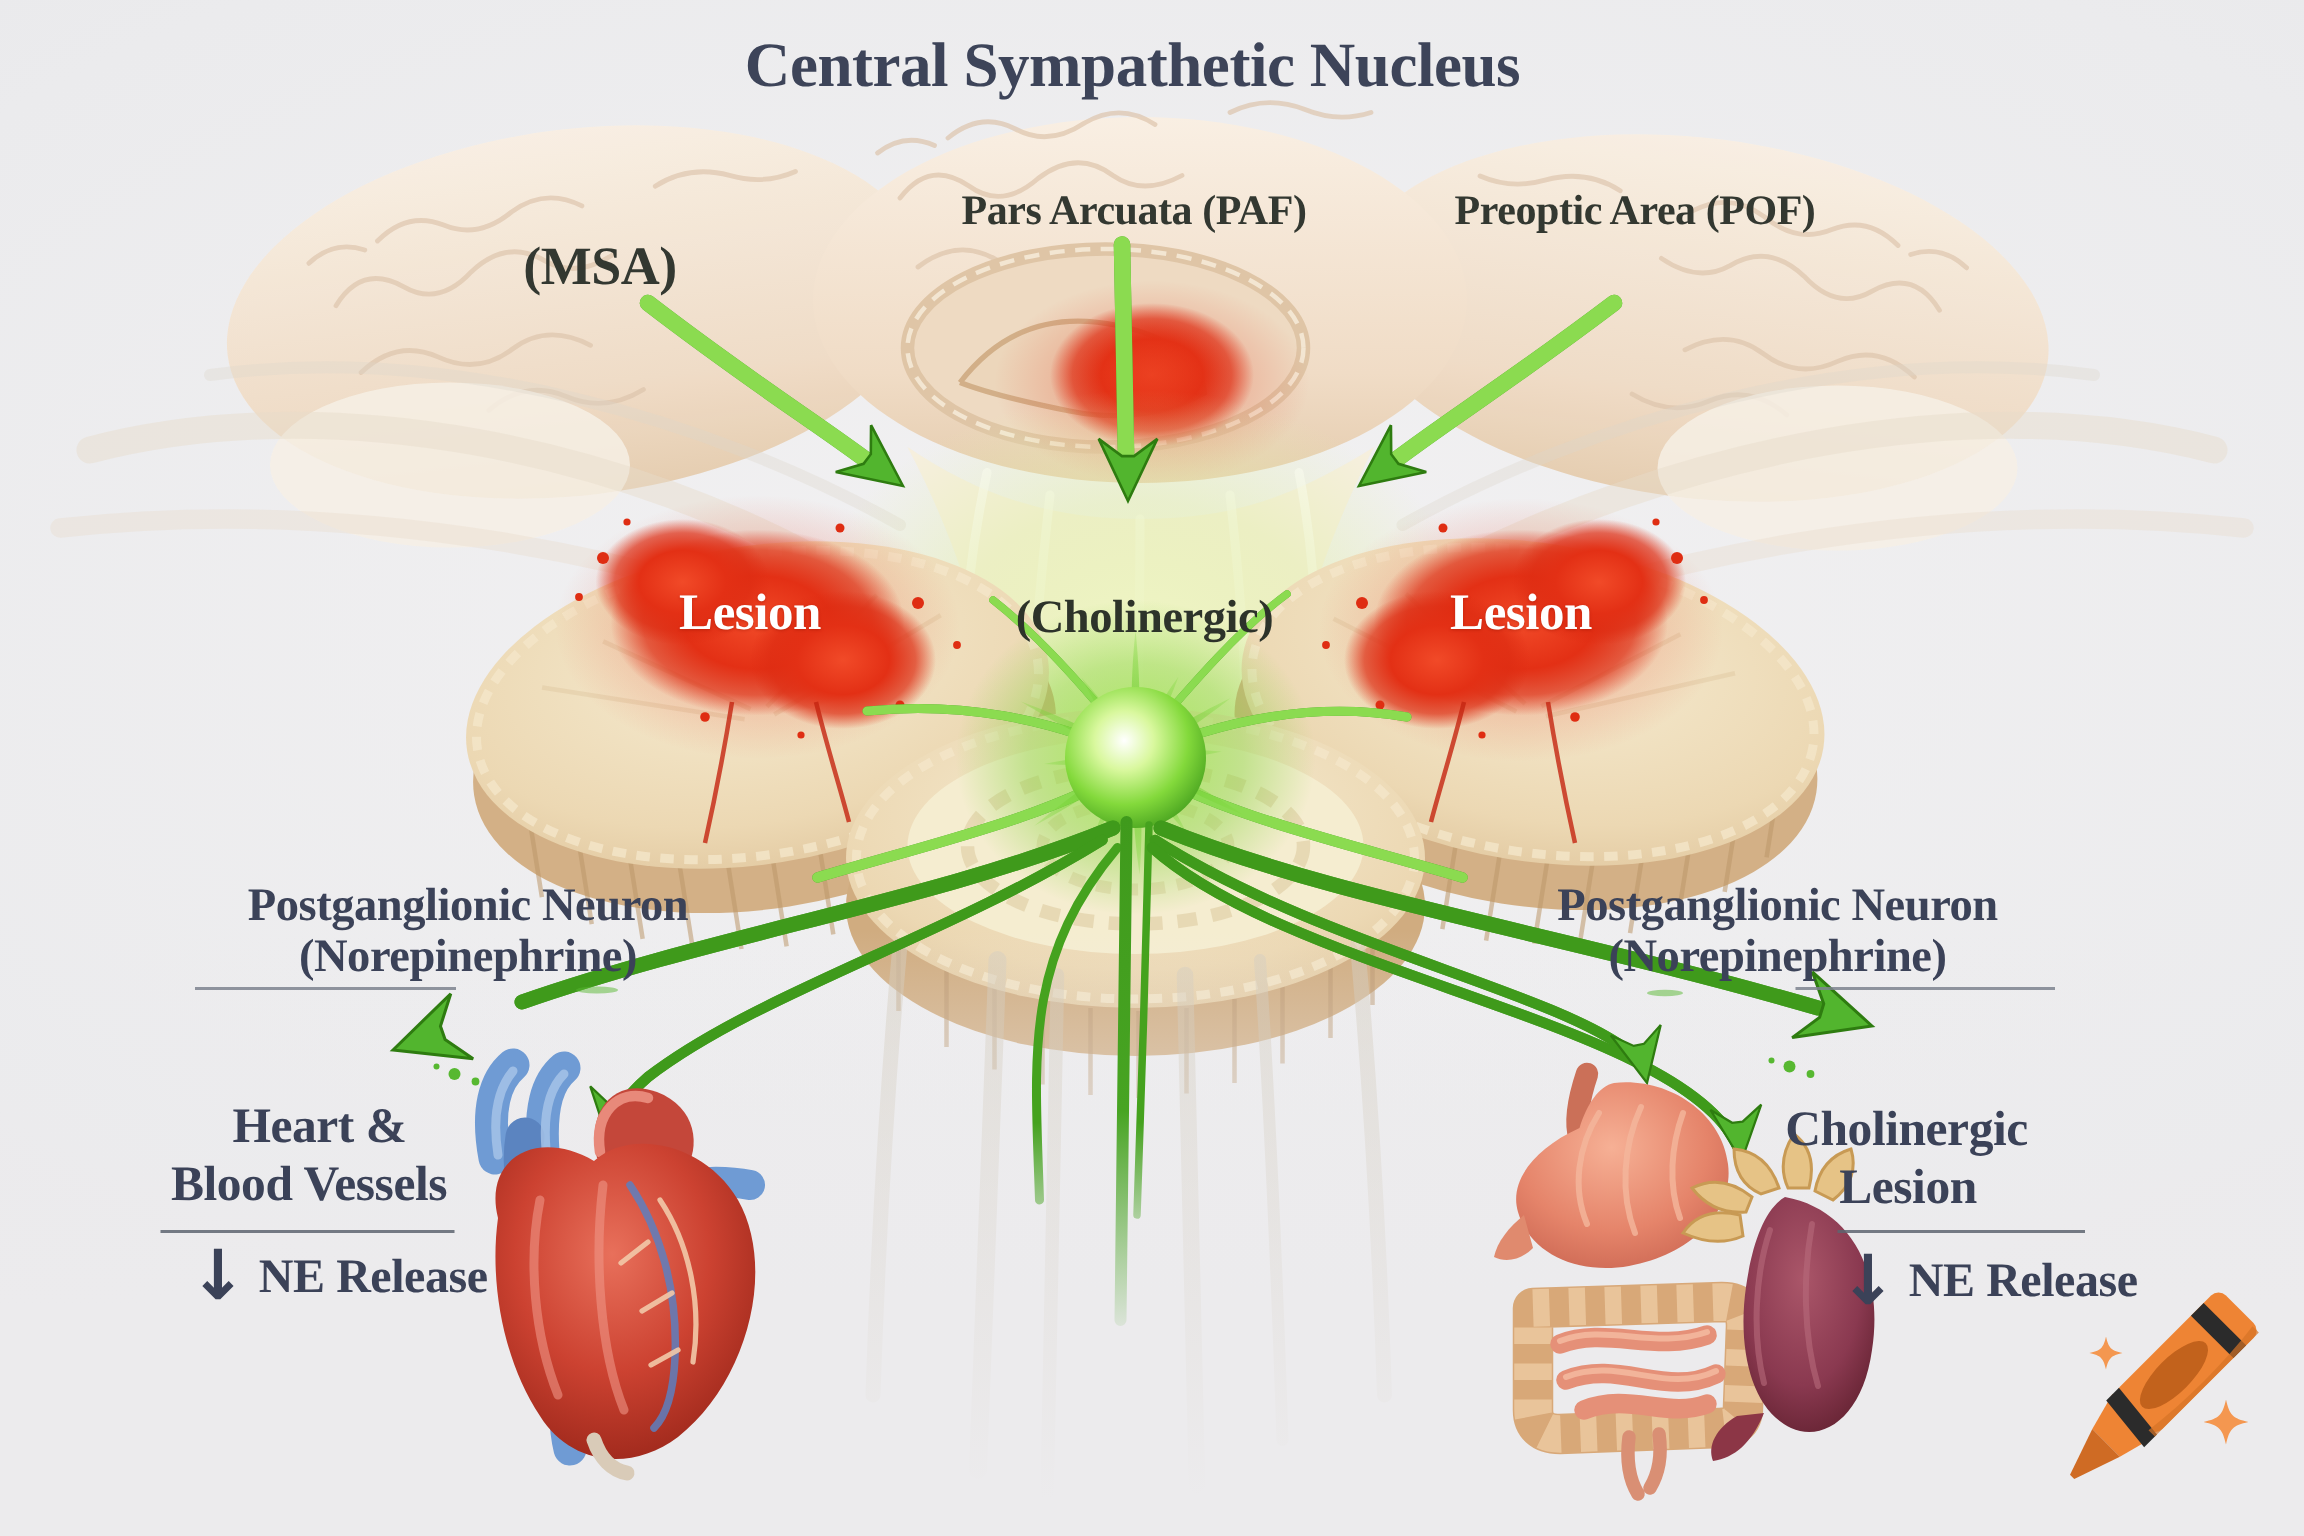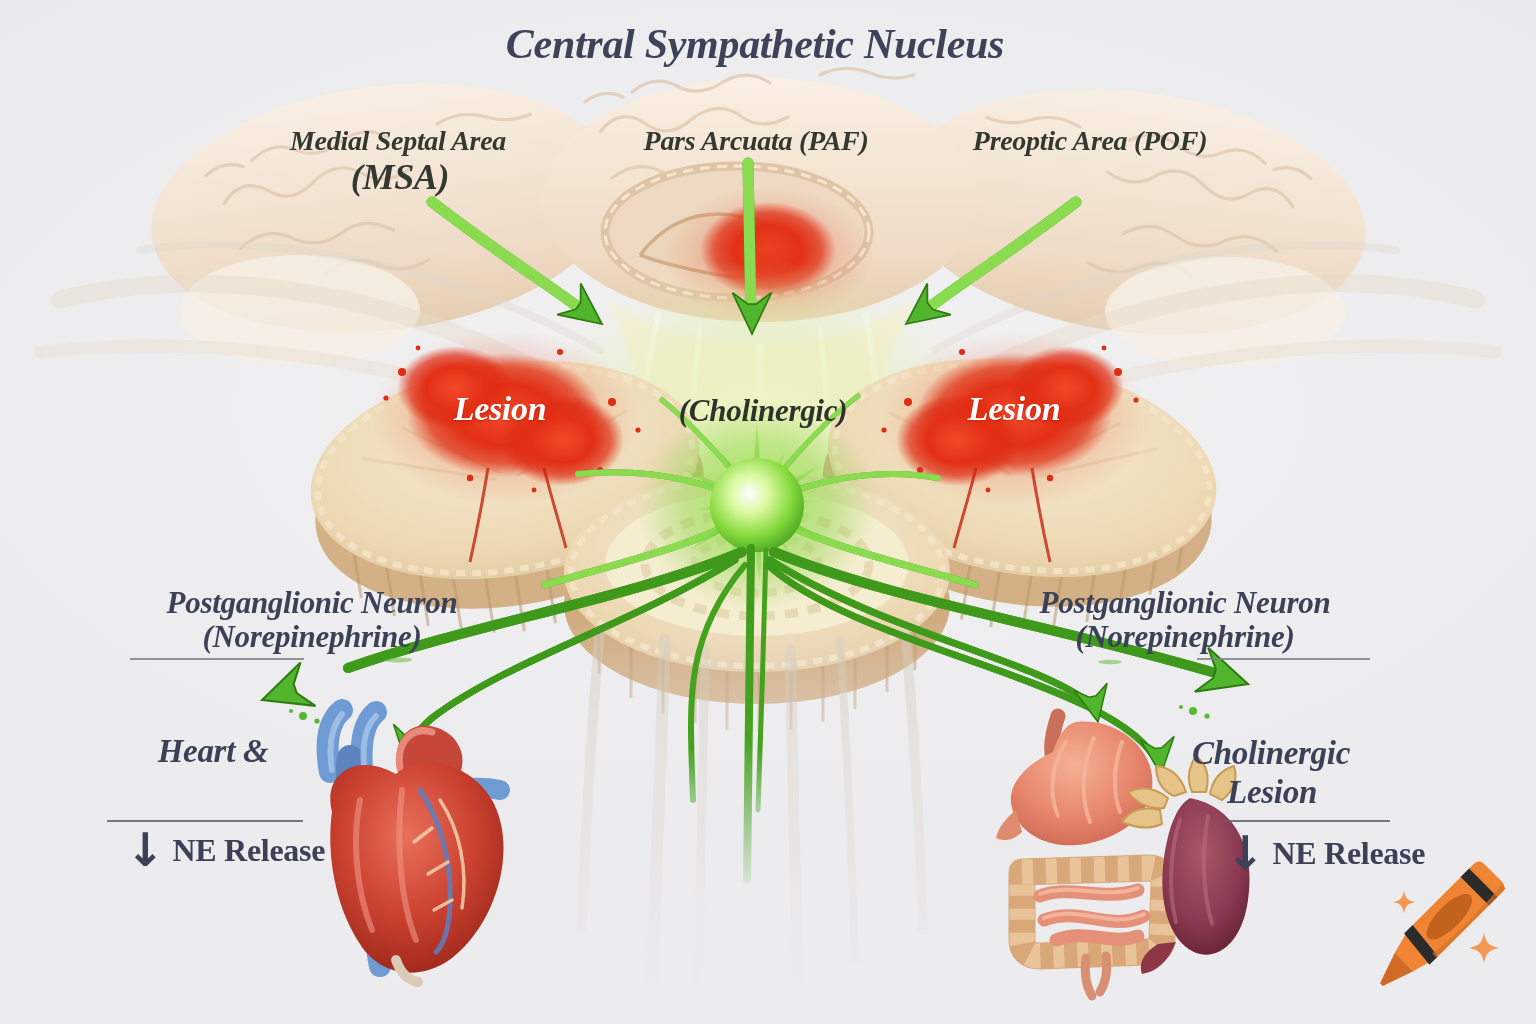--- a/index.html
+++ b/index.html
@@ -4,21 +4,21 @@
 <style>
   html,body{margin:0;padding:0;background:#dfdfe1;}
   #stage{
     position:relative;width:1536px;height:1024px;overflow:hidden;
     background:radial-gradient(ellipse 120% 90% at 50% 40%, #f2f1f2 0%, #ebebed 55%, #e4e4e7 100%);
     font-family:"Liberation Serif","DejaVu Serif",serif;
   }
   #scene{position:absolute;left:0;top:0;}
   .lbl{
     position:absolute;font-weight:700;color:#3b4258;transform:translateX(-50%);
-    white-space:nowrap;line-height:1.08;letter-spacing:-0.3px;z-index:5;font-style:italic;
+    white-space:nowrap;line-height:1.08;letter-spacing:-0.3px;z-index:5;
   }
   .dark{color:#333831}
   .darker{color:#2d332a}
   .white{color:#ffffff;text-shadow:0 1px 2px rgba(150,20,5,.45)}
   .uline{position:absolute;height:2px;background:#7d838e;z-index:5;opacity:.85}
   .ne{position:absolute;display:flex;align-items:center;gap:8px;z-index:5;color:#3b4258;font-weight:700}
   .ne .arr{font-family:"DejaVu Sans",sans-serif;font-size:46px;line-height:.8;font-weight:700}
   .ne .txt{font-size:32px;letter-spacing:-0.3px}
   .hl{fill:none;stroke:#93e257;stroke-opacity:.9;stroke-linecap:round}
 </style>
@@ -369,39 +369,39 @@
   <rect x="52" y="-20" width="12" height="40" fill="#2b2b2b"></rect>
   <ellipse cx="16" cy="0" rx="30" ry="11.5" fill="#c2621c"></ellipse>
   <path d="M-22,14 C10,18 45,18 76,14 L76,20 L-22,20 Z" fill="#d57326" opacity="0.7"></path>
 </g>
 <use href="#star4" transform="translate(1404,902) scale(0.85)" fill="#f49750"></use>
 <use href="#star4" transform="translate(1484,948) scale(1.15)" fill="#f49750"></use>
 </svg>
 
 <div class="lbl" style="left:755px;top:22px;font-size:42px;color:#3d4459">Central Sympathetic Nucleus</div>
 
-<div class="lbl dark" style="left:398px;top:126px;font-size:28px">Medial Septal Area</div>
 <div class="lbl dark" style="left:400px;top:158px;font-size:36px">(MSA)</div>
 <div class="lbl dark" style="left:756px;top:126px;font-size:28px">Pars Arcuata (PAF)</div>
 <div class="lbl dark" style="left:1090px;top:126px;font-size:28px">Preoptic Area (POF)</div>
 
 <div class="lbl darker" style="left:763px;top:394px;font-size:31px">(Cholinergic)</div>
 
 <div class="lbl white" style="left:500px;top:391px;font-size:34px">Lesion</div>
 <div class="lbl white" style="left:1014px;top:391px;font-size:34px">Lesion</div>
 
 <div class="lbl" style="left:312px;top:586px;font-size:31px">Postganglionic Neuron</div>
 <div class="lbl" style="left:312px;top:620px;font-size:31px">(Norepinephrine)</div>
 <div class="uline" style="left:130px;top:658px;width:174px"></div>
 
 <div class="lbl" style="left:1185px;top:586px;font-size:31px">Postganglionic Neuron</div>
 <div class="lbl" style="left:1185px;top:620px;font-size:31px">(Norepinephrine)</div>
 <div class="uline" style="left:1197px;top:658px;width:173px"></div>
 
 <div class="lbl" style="left:213px;top:734px;font-size:33px">Heart &amp;</div>
+<div class="lbl" style="left:206px;top:773px;font-size:33px">Blood Vessels</div>
 <div class="uline" style="left:107px;top:820px;width:196px;background:#5e6570"></div>
 
 <div class="ne" style="left:126px;top:832px">
   <span class="arr">↓</span>
   <span class="txt">NE Release</span>
 </div>
 
 <div class="lbl" style="left:1271px;top:736px;font-size:33px">Cholinergic</div>
 <div class="lbl" style="left:1272px;top:775px;font-size:33px">Lesion</div>
 <div class="uline" style="left:1225px;top:820px;width:165px;background:#5e6570"></div>

